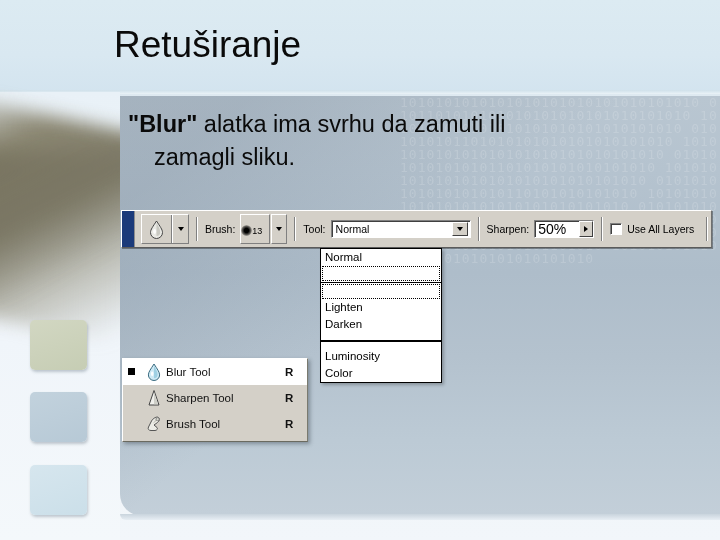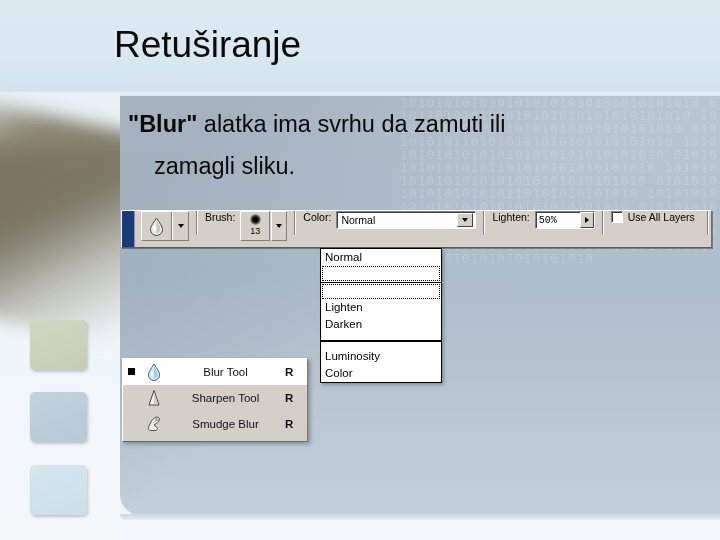--- a/index.html
+++ b/index.html
@@ -85,31 +85,31 @@
     background:linear-gradient(180deg,#c9d4dd 0%,#e7eef4 100%);
     border-bottom-left-radius:10px;
   }
 
   
   #body-text {
     position:absolute; left:128px; top:108px; width:560px;
     font-size:23.5px; color:#0a0a0a; line-height:33px;
   }
   #body-text b { font-weight:bold; }
-  .bt-line2 { display:block; padding-left:26px;margin-top:9px; }
+  .bt-line2 { display:block; padding-left:26px; }
 
   
   #toolbar {
     position:absolute; left:121px; top:210px; width:591px; height:38px;
     background:#d4d0c8;
     border-top:1px solid #ffffff;
     border-left:1px solid #ffffff;
     border-right:1px solid #6f6f6f;
     border-bottom:1px solid #5b5b5b;
-    display:flex; align-items:flex-start;
+    display:flex; align-items:center;
     font-size:10.5px; color:#000;
     box-shadow:1px 1px 0 rgba(0,0,0,0.35);
   }
   .grip {
     width:13px; height:36px; background:#1b3a7a; flex:none;
     border-right:1px solid #8d8d8d;
   }
   .tb-sep {
     width:2px; height:24px; flex:none; margin:0 7px;
     border-left:1px solid #808080; border-right:1px solid #ffffff;
@@ -133,21 +133,21 @@
   .caret-dn {
     width:0;height:0;border-left:3.5px solid transparent;border-right:3.5px solid transparent;
     border-top:4px solid #000;
   }
   .caret-rt {
     width:0;height:0;border-top:3.5px solid transparent;border-bottom:3.5px solid transparent;
     border-left:4px solid #000;
   }
   .lbl { margin:0 5px 0 0; white-space:nowrap; font-size:10.5px; }
   .brush-box {
-    width:30px; height:30px; display:flex; flex-direction:column;
+    width:30px; height:30px; display:flex; flex-direction:row;
     align-items:center; justify-content:flex-start; padding-top:2px; flex:none;
   }
   .brush-dot {
     width:11px;height:11px;border-radius:50%;
     background:radial-gradient(circle,#000 28%,rgba(0,0,0,0.55) 55%,rgba(0,0,0,0) 78%);
   }
   .brush-num { font-size:9px; line-height:10px; margin-top:1px; }
   .brush-arrow {
     width:16px;height:30px;display:flex;align-items:center;justify-content:center;flex:none;
     margin-left:1px;
@@ -161,21 +161,21 @@
   .combo-btn {
     width:16px;height:14px;margin-right:2px;flex:none;
     display:flex;align-items:center;justify-content:center;
     background:#d4d0c8;border:1px solid #fff;border-right-color:#404040;border-bottom-color:#404040;
   }
   .spin {
     width:60px;height:18px;background:#fff;display:flex;align-items:center;flex:none;
     border:1px solid #808080;border-right-color:#fff;border-bottom-color:#fff;
     box-shadow:inset 1px 1px 0 #404040;
   }
-  .spin-text { flex:1; padding-left:3px; font-size:10px;font-family:Liberation Mono, monospace; }
+  .spin-text { flex:1; padding-left:3px; font-size:14px; }
   .spin-btn {
     width:14px;height:16px;flex:none;display:flex;align-items:center;justify-content:center;
     background:#d4d0c8;border:1px solid #fff;border-right-color:#404040;border-bottom-color:#404040;
   }
   .chk {
     width:12px;height:12px;background:#fff;flex:none;margin-right:5px;
     border:1px solid #808080;border-right-color:#fff;border-bottom-color:#fff;
     box-shadow:inset 1px 1px 0 #404040;
   }
   .chk-row { display:flex; align-items:center; flex:none; }
@@ -199,21 +199,21 @@
     background:#d4d0c8; border:1px solid #ffffff;
     border-right-color:#7a7a6f; border-bottom-color:#6a6a60;
     box-shadow:2px 2px 4px rgba(40,50,60,0.4);
     font-size:11.5px; color:#111;
   }
   .fly-row { display:flex; align-items:center; height:26px; padding-left:5px; }
   .fly-row.sel { background:#ffffff; }
   .fly-mark { width:14px; font-size:10px; color:#000; line-height:1; }
   .fly-mark i { display:inline-block; width:7px;height:7px;background:#000; }
   .fly-icon { width:24px; display:flex; align-items:center; justify-content:center; }
-  .fly-label { flex:1;text-align:center; }
+  .fly-label { flex:1; }
   .fly-key { width:22px; text-align:left; font-weight:bold; }
 </style>
 </head>
 <body>
 
 <div id="slide">
 
   <div class="top-band"></div>
   <div class="top-rule"></div>
   <div class="left-col"></div>
@@ -259,31 +259,31 @@
     <div class="brush-box raised">
       <div class="brush-dot"></div>
       <div class="brush-num">13</div>
     </div>
     <div class="brush-arrow raised">
       <span class="caret-dn"></span>
     </div>
 
     <div class="tb-sep"></div>
 
-    <span class="lbl">Color:</span>
+    <span class="lbl">Tool:</span>
     <div class="combo">
       <span class="combo-text">Normal</span>
       <span class="combo-btn">
         <span class="caret-dn"></span>
       </span>
     </div>
 
     <div class="tb-sep"></div>
 
-    <span class="lbl">Lighten:</span>
+    <span class="lbl">Sharpen:</span>
     <div class="spin">
       <span class="spin-text">50%</span>
       <span class="spin-btn">
         <span class="caret-rt"></span>
       </span>
     </div>
 
     <div class="tb-sep"></div>
 
     <div class="chk-row">
@@ -338,19 +338,19 @@
 
     <div class="fly-row">
       <span class="fly-mark"></span>
       <span class="fly-icon">
         <svg width="16" height="18" viewBox="0 0 16 18">
           <path d="M12.5 2.5 C14 4 13.5 6 11.5 7.5 L8 10 L11 12.5 C12 13.5 11 15.5 9 15.5 L5 15.5 C2.8 15.5 1.5 14 2.5 12 L5.5 6 C6.8 3.5 10.8 1 12.5 2.5 Z" fill="#ececE6" stroke="#555" stroke-width="1"></path>
           <path d="M9.8 4.2 C10.8 5 10.4 6.3 9 7.2 L6.6 8.8 Z" fill="#c6c6be"></path>
           <circle cx="11.6" cy="4.2" r="1.6" fill="#d8d8d0" stroke="#666" stroke-width="0.7"></circle>
         </svg>
       </span>
-      <span class="fly-label">Smudge Blur</span>
+      <span class="fly-label">Brush Tool</span>
       <span class="fly-key">R</span>
     </div>
 
   </div>
 
 </div>
 
 </body></html>

